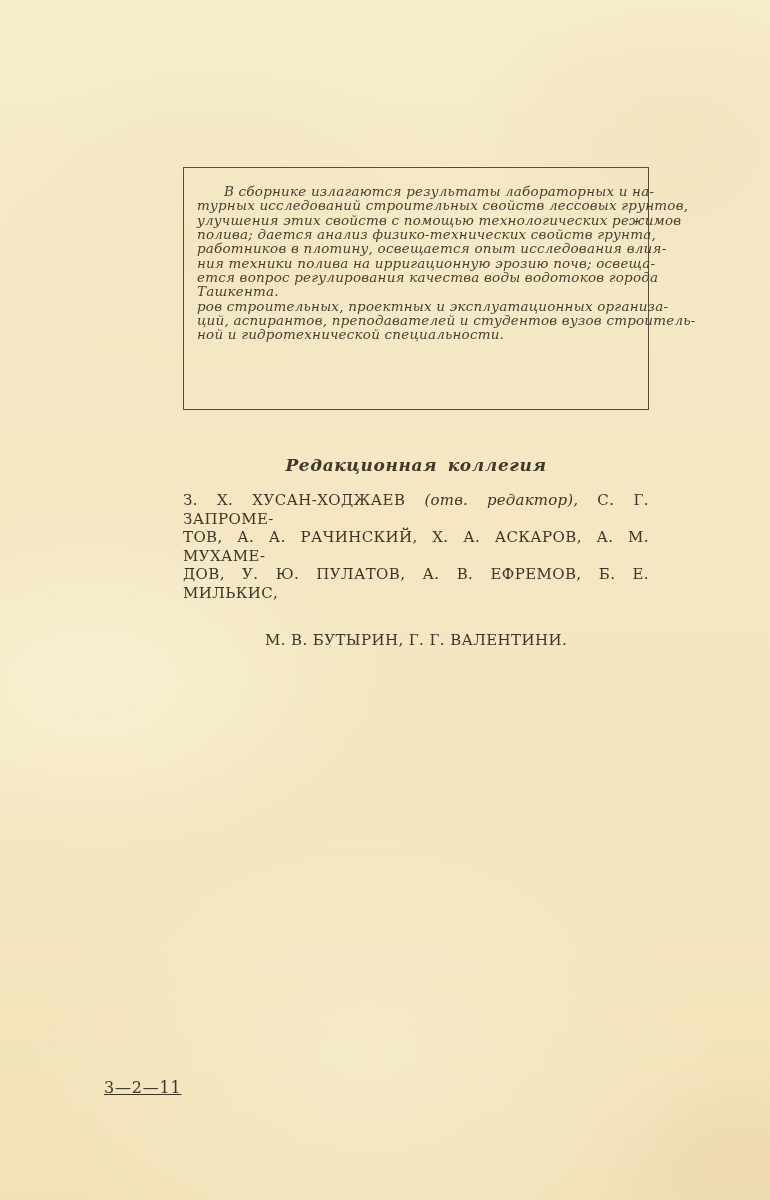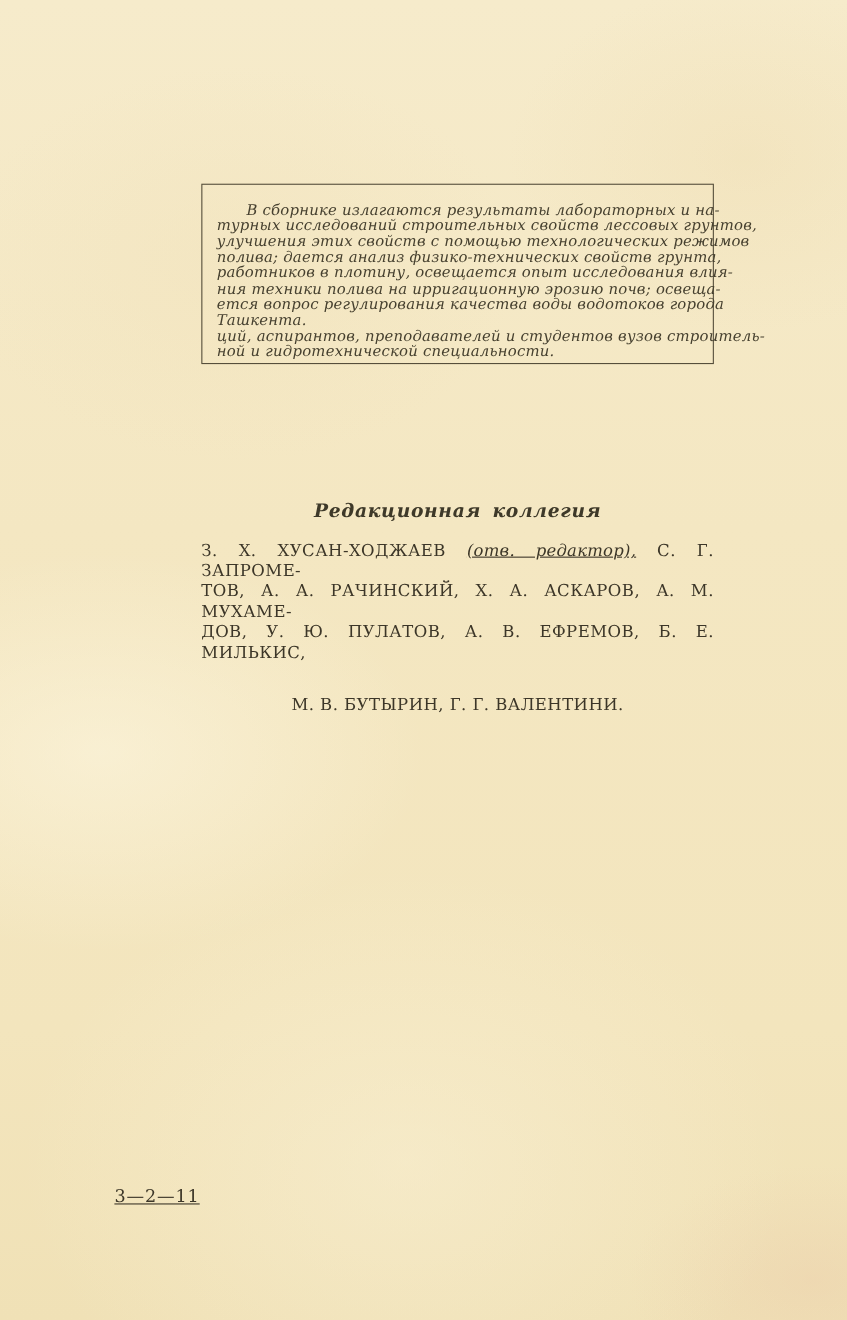--- a/index.html
+++ b/index.html
@@ -20,21 +20,21 @@
       radial-gradient(340px 240px at 28% 20%, rgba(240,224,184,0.35), rgba(240,224,184,0) 75%),
       linear-gradient(180deg, #f6ebcb 0%, #f4e7c2 40%, #f3e5bd 78%, #f0e1b6 100%);
   }
 
   
   .abstract-box {
     position: absolute;
     left: 183px;
     top: 167px;
     width: 466px;
-    height: 164px;
+    height: 243px;
     box-sizing: border-box;
     border: 1.5px solid #564e3b;
     padding: 16px 13px 12px 13px;
     color: #46402f;
     font-style: italic;
     font-size: 13.5px;
     line-height: 14.35px;
     letter-spacing: 0.2px;
   }
   .abs-line {
@@ -78,21 +78,20 @@
     text-align-last: justify;
   }
   .name-line.center {
     text-align: center;
     text-align-last: center;
     margin-top: 28px;
   }
   .role-italic {
     font-style: italic;
     letter-spacing: 0.2px;
-    text-decoration: underline;
   }
 
   
   .footer-code {
     position: absolute;
     left: 104px;
     top: 1078px;
     font-size: 16px;
     letter-spacing: 0.8px;
     color: #3c3628;
@@ -106,20 +105,21 @@
 
   <div class="abstract-box">
       <div class="abs-line indent">В сборнике излагаются результаты лабораторных и на-</div>
       <div class="abs-line">турных исследований строительных свойств лессовых грунтов,</div>
       <div class="abs-line">улучшения этих свойств с помощью технологических режимов</div>
       <div class="abs-line">полива; дается анализ физико-технических свойств грунта,</div>
       <div class="abs-line">работников в плотину, освещается опыт исследования влия-</div>
       <div class="abs-line">ния техники полива на ирригационную эрозию почв; освеща-</div>
       <div class="abs-line">ется вопрос регулирования качества воды водотоков города</div>
       <div class="abs-line para-end">Ташкента.</div>
+      <div class="abs-line">ров строительных, проектных и эксплуатационных организа-</div>
       <div class="abs-line">ций, аспирантов, преподавателей и студентов вузов строитель-</div>
       <div class="abs-line para-end">ной и гидротехнической специальности.</div>
     </div>
 
   <div class="editorial-heading">Редакционная коллегия</div>
 
   <div class="names-block">
       <div class="name-line"><span>З. Х. ХУСАН-ХОДЖАЕВ </span><span class="role-italic">(отв. редактор),</span><span> С. Г. ЗАПРОМЕ-</span></div>
       <div class="name-line"><span>ТОВ, А. А. РАЧИНСКИЙ, Х. А. АСКАРОВ, А. М. МУХАМЕ-</span></div>
       <div class="name-line"><span>ДОВ, У. Ю. ПУЛАТОВ, А. В. ЕФРЕМОВ, Б. Е. МИЛЬКИС,</span></div>

